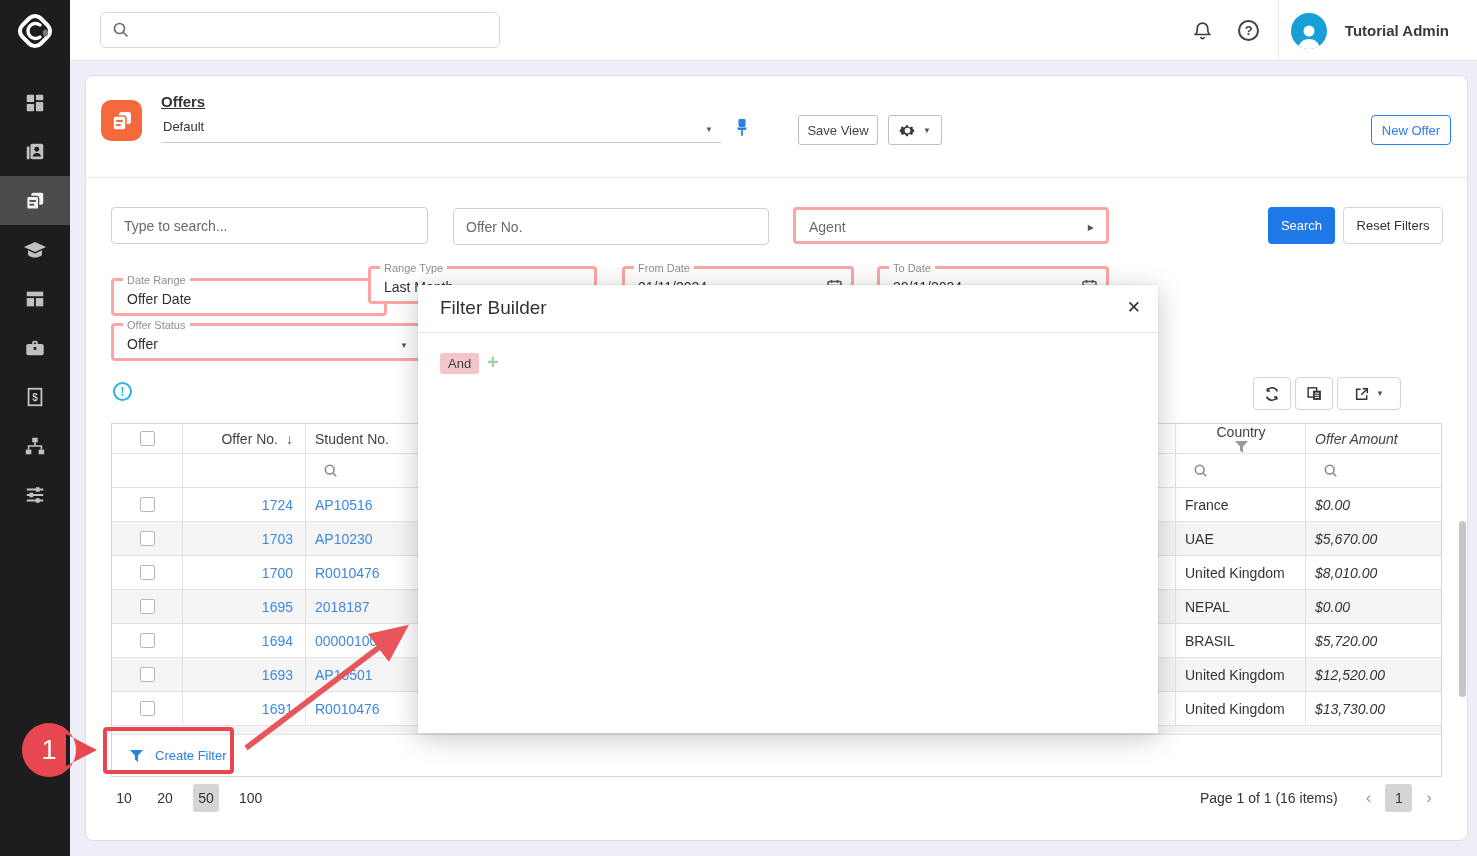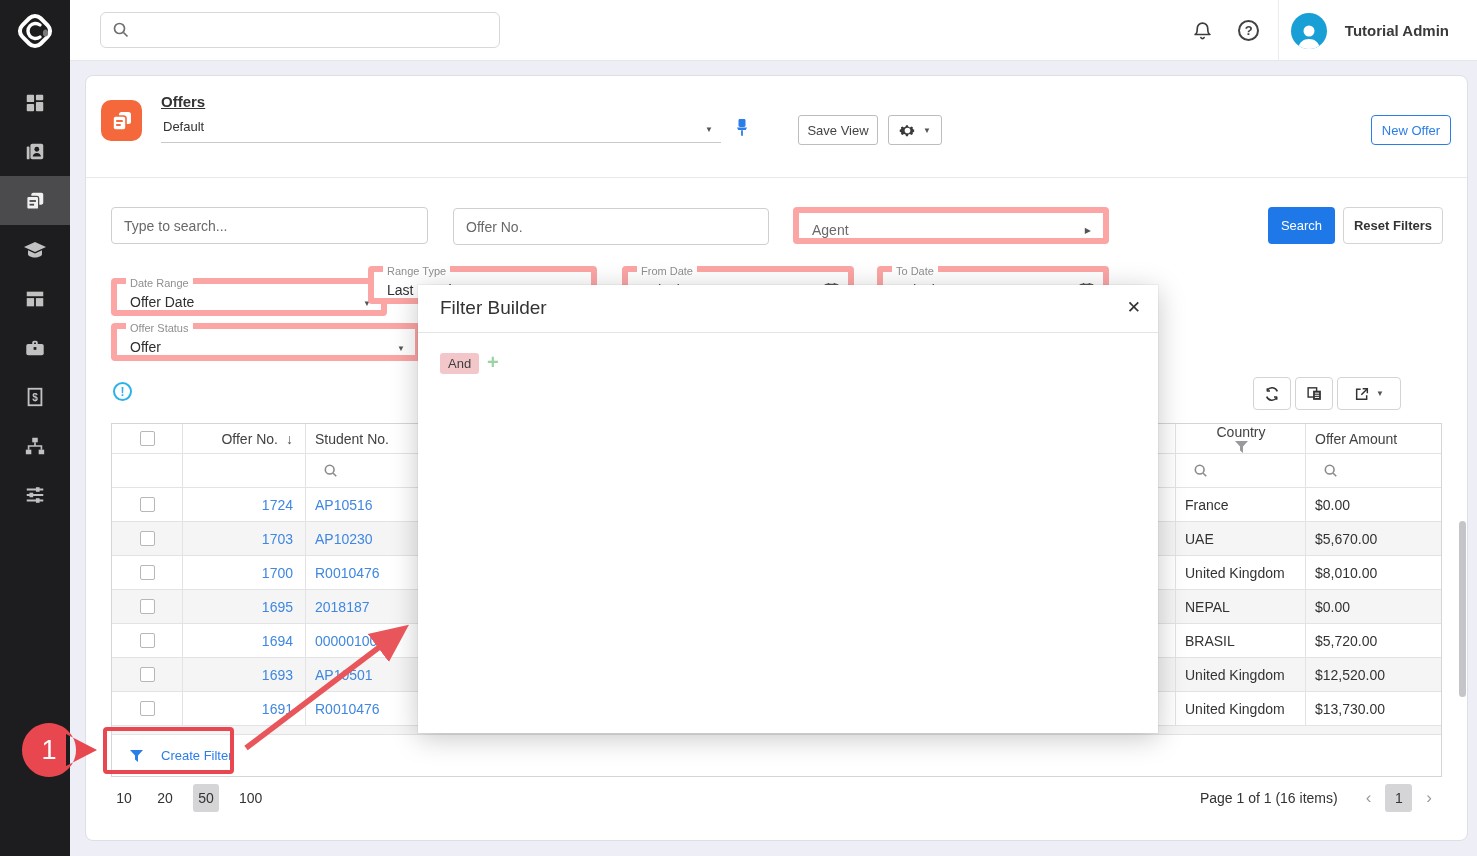--- a/index.html
+++ b/index.html
@@ -40,50 +40,50 @@
   .btn { display:flex; align-items:center; justify-content:center; border-radius:3px; font-size:13px; cursor:pointer; background:#fff; }
   .btn-ghost { border:1px solid #bdbdbd; color:#444; }
   .save-view-btn { position:absolute; left:712px; top:39px; width:80px; height:30px; }
   .gear-btn { position:absolute; left:802px; top:39px; width:54px; height:30px; gap:7px; }
   .new-offer-btn { position:absolute; left:1285px; top:39px; width:80px; height:30px; border:1px solid #2b7de9; color:#2b7de9; border-radius:4px; }
   .header-divider { position:absolute; left:0; top:101px; width:100%; height:1px; background:#e8e8ec; }
 
   
   .text-input { position:absolute; height:37px; border:1px solid #cfcfcf; border-radius:4px; font-size:14px; color:#555; padding:0 12px; outline:none; background:#fff; font-family:"Liberation Sans",sans-serif; }
   .text-input::placeholder { color:#696969; }
-  .fld { position:absolute; height:38px; border:6px solid #fca5a5; border-radius:4px; background:#fff; cursor:pointer; }
+  .fld { position:absolute; height:38px; border:3px solid #fca5a5; border-radius:4px; background:#fff; cursor:pointer; }
   .fld .flabel { position:absolute; left:9px; top:-7px; background:#fff; padding:0 4px; font-size:11px; color:#8f8f8f; }
   .fld .fval { position:absolute; left:13px; top:10px; font-size:14px; color:#2f2f2f; }
   .fld .fcaret { position:absolute; right:10px; top:15px; }
   .fld .fcal { position:absolute; right:9px; top:10px; }
   .search-btn { position:absolute; left:1182px; top:131px; width:67px; height:37px; background:#1e78e8; color:#fff; border:none; border-radius:4px; }
-  .reset-btn { position:absolute; left:1257px; top:131px; width:100px; height:37px; border:1px solid #d4d4d4; color:#333; border-radius:4px;font-weight:bold; }
+  .reset-btn { position:absolute; left:1257px; top:131px; width:100px; height:37px; border:1px solid #d4d4d4; color:#333; border-radius:4px; }
 
   .info-icon { position:absolute; left:27px; top:306px; width:19px; height:19px; border:2px solid #2ab2ea; border-radius:50%; color:#2ab2ea; font-size:12px; font-weight:700; display:flex; align-items:center; justify-content:center; cursor:pointer; }
   .grid-toolbar { position:absolute; right:66px; top:301px; display:flex; gap:4px; }
   .gt-btn { height:33px; border:1px solid #d4d4d4; border-radius:4px; background:#fff; display:flex; align-items:center; justify-content:center; gap:6px; cursor:pointer; }
   .gt-sm { width:38px; } .gt-lg { width:64px; }
 
   
   .grid { position:absolute; left:25px; top:347px; width:1331px; border:1px solid #d5d5d8; border-bottom:none; font-size:14px; }
   .g-row { display:flex; }
   .g-cell { border-right:1px solid #e3e3e6; border-bottom:1px solid #e3e3e6; display:flex; align-items:center; overflow:hidden; white-space:nowrap; }
-  .g-cell:last-child { border-right:none; }
+  .g-cell:last-child { border-right:none;font-style:italic; }
   .c0{width:71px;} .c1{width:123px; justify-content:flex-end; padding-right:12px;} .c2{width:113px; padding-left:9px;} .c3{flex:1;} .c4{width:130px; padding-left:9px;} .c5{width:135px; padding-left:9px; border-right:none;}
   .hrow .g-cell { height:30px; color:#424242; background:#fff; }
   .hrow .c4 { justify-content:space-between; padding-right:8px;flex-direction:column; }
   .frow .g-cell { height:34px; background:#fff; }
   .frow .mag { margin-left:9px; }
   .brow .g-cell { height:34px; background:#fff; color:#333; }
   .brow.striped .g-cell { background:#f5f5f6; }
   .cb { width:15px; height:15px; border:1px solid #b7b7bb; border-radius:2px; background:#fff; margin-left:28px; cursor:pointer; }
   a.gl { color:#3f87e0; text-decoration:none; cursor:pointer; }
   .partial-row { height:9px; background:#f5f5f6; border-bottom:1px solid #e3e3e6; }
   .grid-footer { height:42px; display:flex; align-items:center; border-bottom:1px solid #d5d5d8; background:#fff; }
-  .create-filter { display:flex; align-items:center; gap:18px; margin-left:18px; color:#2b7de9; font-size:13px; cursor:pointer; }
+  .create-filter { display:flex; align-items:center; gap:12px; margin-left:18px; color:#2b7de9; font-size:13px; cursor:pointer; }
 
   
   .pager { position:absolute; left:25px; top:705px; width:1331px; height:34px; display:flex; align-items:center; }
   .psize { min-width:26px; height:28px; padding:0 5px; display:flex; align-items:center; justify-content:center; font-size:14px; color:#333; border-radius:3px; margin-right:15px; cursor:pointer; }
   .psize.sel { background:#d5d5d7; }
   .pager-right { margin-left:auto; display:flex; align-items:center; }
   .page-info { font-size:14px; color:#333; margin-right:18px; }
   .chev { font-size:17px; color:#9a9a9e; padding:0 10px; cursor:pointer; }
   .page-num { width:27px; height:28px; background:#d5d5d7; border-radius:3px; display:flex; align-items:center; justify-content:center; font-size:14px; color:#333; margin:0 4px; cursor:pointer; }
   .v-scrollbar { position:absolute; left:1373px; top:445px; width:7px; height:176px; background:#c5c5c9; border-radius:4px; cursor:pointer; }

